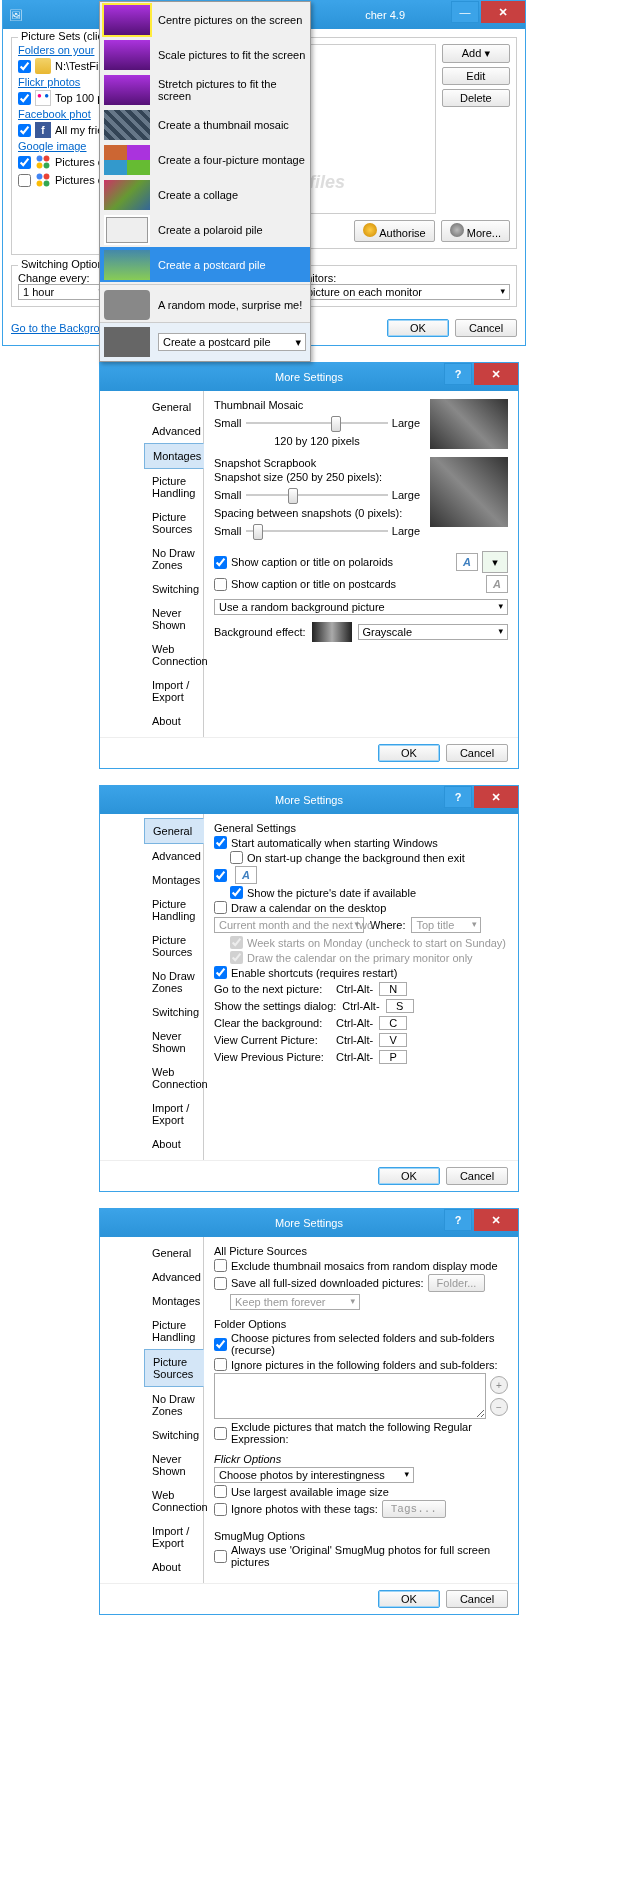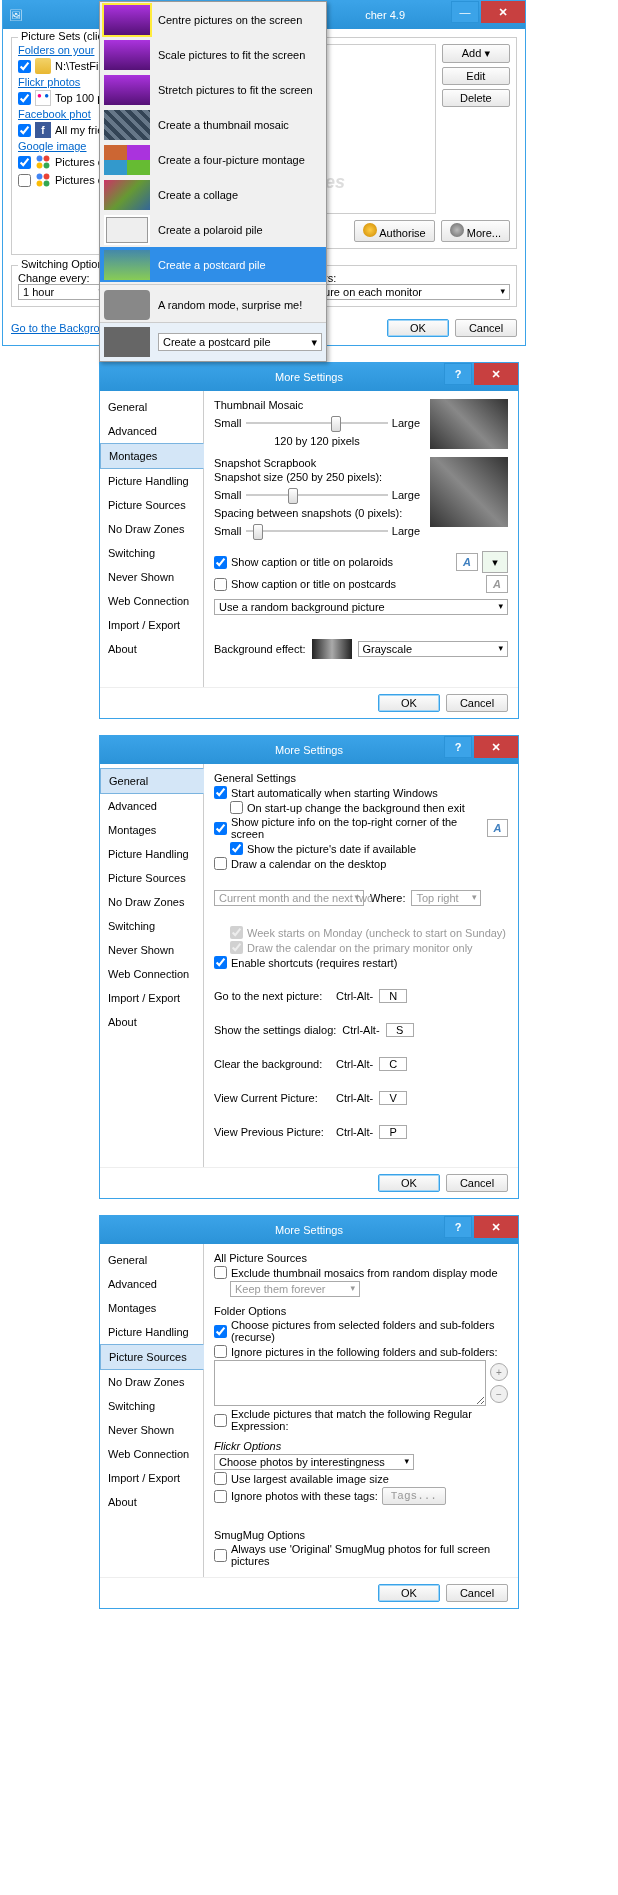--- a/index.html
+++ b/index.html
@@ -22,21 +22,21 @@
 .flickr-icon::before { content:"●"; color:#ff0084; position:absolute; left:1px; font-size:8px; }
 .flickr-icon::after { content:"●"; color:#0063dc; position:absolute; right:1px; font-size:8px; }
 .fb-icon { background: #3b5998; color:#fff; display:flex;align-items:center;justify-content:center; font-weight:bold; font-size:10px; }
 .google-icon { background: #fff; display:flex;align-items:center;justify-content:center; }
 .google-icon svg { width:14px; height:14px; }
 .btn { background: linear-gradient(#fdfdfd,#e8e8e8); border: 1px solid #aaa; padding: 2px 8px; min-width: 62px; text-align:center; cursor:pointer; border-radius:2px; }
 .btn.default { border: 1px solid #3ba3e8; box-shadow: 0 0 0 1px #9cd4f7 inset; }
 .btn-col { display:flex; flex-direction:column; gap:4px; width: 70px; }
 .dropdown { border:1px solid #aaa; background:#fff; padding: 1px 18px 1px 4px; position:relative; display:inline-block; }
 .dropdown::after { content:"▾"; position:absolute; right:4px; font-size:9px; }
-.popup { position: absolute; left: 96px; top: 0px; width: 228px; background: #f0f0f0; border: 1px solid #999; box-shadow: 2px 2px 4px rgba(0,0,0,.3); z-index: 10; }
+.popup { position: absolute; left: 96px; top: 0px; width: 212px; background: #f0f0f0; border: 1px solid #999; box-shadow: 2px 2px 4px rgba(0,0,0,.3); z-index: 10; }
 .popup-item { display:flex; align-items:center; gap:8px; padding: 2px 4px; height: 35px; }
 .popup-item.sel-yellow .thumb { outline: 2px solid #ffeb3b; }
 .popup-item.highlight { background: #2f8ee8; color:#fff; }
 .popup-item .thumb { width: 46px; height: 30px; background: #888; flex-shrink:0; }
 .popup-sep { border-top: 1px solid #ccc; margin: 2px 0; }
 .dice { background: radial-gradient(#f55,#b00); border-radius:4px; }
 .popup-combo { display:flex; align-items:center; gap:8px; padding:4px; background:#e8f0f8; border-top:1px solid #ccc; }
 .popup-combo .thumb { width:46px; height:30px; background:#666; }
 .popup-combo .sel { flex:1; border:1px solid #aaa; padding:2px 4px; background:#fff; position:relative; }
 .popup-combo .sel::after { content:"▾"; position:absolute; right:4px; }
@@ -44,31 +44,31 @@
 .watermark { position:absolute; bottom: 20px; left: 10px; color:#ddd; font-size:18px; font-style:italic; font-weight:bold; }
 .side-panel { display:flex; gap:6px; }
 .left-side { flex:1; }
 .options-row { display:flex; gap:8px; align-items:flex-end; margin-top:6px; }
 .bottom-buttons { display:flex; justify-content:flex-end; gap:6px; padding: 6px 0; }
 
 
 .d2 { width: 420px; margin: 0 auto 16px; }
 .d2-body { display:flex; }
 .tab-list { width: 104px; border-right: 1px solid #ccc; padding: 4px 0; }
-.tab-item { padding: 6px 8px; cursor:pointer; }
+.tab-item { padding: 6px 8px; cursor:pointer;margin-left:44px; }
 .tab-item.active { background: #d4e6f7; border: 1px solid #7ab4e0; border-right: 1px solid #d4e6f7; margin-right:-1px; }
 .tab-content { flex:1; padding: 8px 10px; }
 .section-label { margin-bottom: 2px; }
 .slider-row { display:flex; align-items:center; gap:4px; margin: 2px 0; }
 .slider-track { flex:1; height: 20px; position:relative; }
 .slider-track::before { content:""; position:absolute; left:0; right:0; top:9px; height:2px; background:#ccc; }
 .slider-thumb { position:absolute; top:3px; width:10px; height:16px; background:linear-gradient(#fff,#ddd); border:1px solid #888; border-radius:2px; }
 .thumb-preview { width: 78px; height: 50px; background: linear-gradient(45deg,#333,#888,#333); margin-left:4px; display:inline-block; }
 .indent { margin-left: 16px; }
-.field-row { display:flex; align-items:center; gap:6px; margin: 20px 0; white-space:nowrap; }
+.field-row { display:flex; align-items:center; gap:6px; margin: 3px 0; white-space:nowrap; }
 .field-row label { min-width: 116px; text-align:left; }
 .shortcut-input { width: 28px; border:1px solid #aaa; text-align:center; background:#fff; }
 .textarea { width: 100%; height: 46px; border:1px solid #aaa; background:#fff; }
 .small-btn { width:18px; height:18px; border:1px solid #aaa; border-radius:9px; display:flex;align-items:center;justify-content:center; background:#f0f0f0; font-size:10px; color:#888; }
 .effect-preview { width:40px; height:20px; background:linear-gradient(90deg,#222,#aaa,#222); display:inline-block; vertical-align:middle; }
 .alpha-icon { width:22px; height:18px; border:1px solid #aaa; display:inline-flex; align-items:center; justify-content:center; font-style:italic; font-weight:bold; color:#4080c0; }
 .collage-icon { width:26px; height:22px; border:1px solid #aaa; display:inline-flex; align-items:center; justify-content:center; background:#eef8ee; }
 .key-icon { width:14px; height:14px; display:inline-block; background: radial-gradient(#ffcc44,#cc8800); border-radius:50%; }
 .gear-icon { width:14px; height:14px; display:inline-block; background: radial-gradient(#bbb,#666); border-radius:50%; }
 </style>
@@ -330,35 +330,34 @@
       <div class="checkbox-row">
           <input type="checkbox" checked="" style="">
           <span>Start automatically when starting Windows</span>
         </div>
       <div class="checkbox-row indent">
           <input type="checkbox" style="">
           <span>On start-up change the background then exit</span>
         </div>
       <div class="checkbox-row">
           <input type="checkbox" checked="" style="">
-          <span>Show picture info on the top-right corner of the screen</span>
           <span class="alpha-icon" style="margin-left:4px;">A</span>
         </div>
       <div class="checkbox-row indent">
           <input type="checkbox" checked="" style="">
           <span>Show the picture's date if available</span>
         </div>
       <div class="checkbox-row">
           <input type="checkbox" style="">
           <span>Draw a calendar on the desktop</span>
         </div>
       <div class="field-row indent">
         <div class="dropdown" style="width:150px; color:#999;">Current month and the next two</div>
         <span>Where:</span>
-        <div class="dropdown" style="width:70px; color:#999;">Top right</div>
+        <div class="dropdown" style="width:70px; color:#999;">Top title</div>
       </div>
       <div class="checkbox-row indent" style="color:#999;">
           <input type="checkbox" checked="" disabled="" style="">
           <span>Week starts on Monday (uncheck to start on Sunday)</span>
         </div>
       <div class="checkbox-row indent" style="color:#999;">
           <input type="checkbox" checked="" disabled="" style="">
           <span>Draw the calendar on the primary monitor only</span>
         </div>
       <div class="checkbox-row">
@@ -417,20 +416,25 @@
       <div class="tab-item">Web Connection</div>
       <div class="tab-item">Import / Export</div>
       <div class="tab-item">About</div>
     </div>
     <div class="tab-content">
       <div class="section-label">All Picture Sources</div>
       <div class="checkbox-row">
           <input type="checkbox" style="">
           <span>Exclude thumbnail mosaics from random display mode</span>
         </div>
+      <div class="checkbox-row">
+          <input type="checkbox" style="">
+          <span>Save all full-sized downloaded pictures:</span>
+          <div class="btn" style="min-width:50px; color:#999;">Folder...</div>
+        </div>
       <div class="indent"><div class="dropdown" style="width:130px; color:#999;">Keep them forever</div></div>
 
       <div class="section-label" style="margin-top:8px;">Folder Options</div>
       <div class="checkbox-row">
           <input type="checkbox" checked="" style="">
           <span>Choose pictures from selected folders and sub-folders (recurse)</span>
         </div>
       <div class="checkbox-row">
           <input type="checkbox" style="">
           <span>Ignore pictures in the following folders and sub-folders:</span>
@@ -452,21 +456,21 @@
       <div class="checkbox-row">
           <input type="checkbox" style="">
           <span>Use largest available image size</span>
         </div>
       <div class="checkbox-row">
           <input type="checkbox" style="">
           <span>Ignore photos with these tags:</span>
           <div class="btn" style="min-width:50px; color:#999;font-family:Liberation Mono, monospace;">Tags...</div>
         </div>
 
-      <div class="section-label" style="margin-top:24px;">SmugMug Options</div>
+      <div class="section-label" style="margin-top:12px;">SmugMug Options</div>
       <div class="checkbox-row">
           <input type="checkbox" style="">
           <span>Always use 'Original' SmugMug photos for full screen pictures</span>
         </div>
     </div>
   </div>
   <div class="bottom-buttons" style="padding:6px 10px; border-top:1px solid #eee;">
     <div class="btn default">OK</div>
     <div class="btn">Cancel</div>
   </div>

